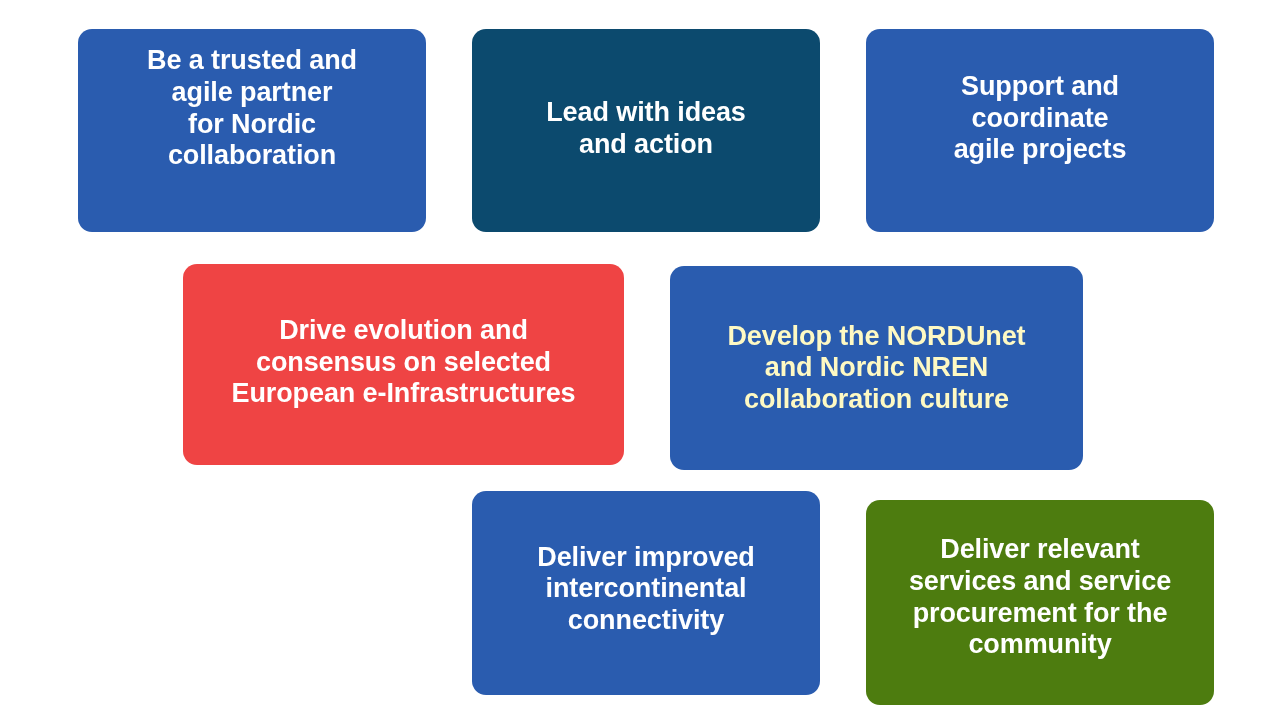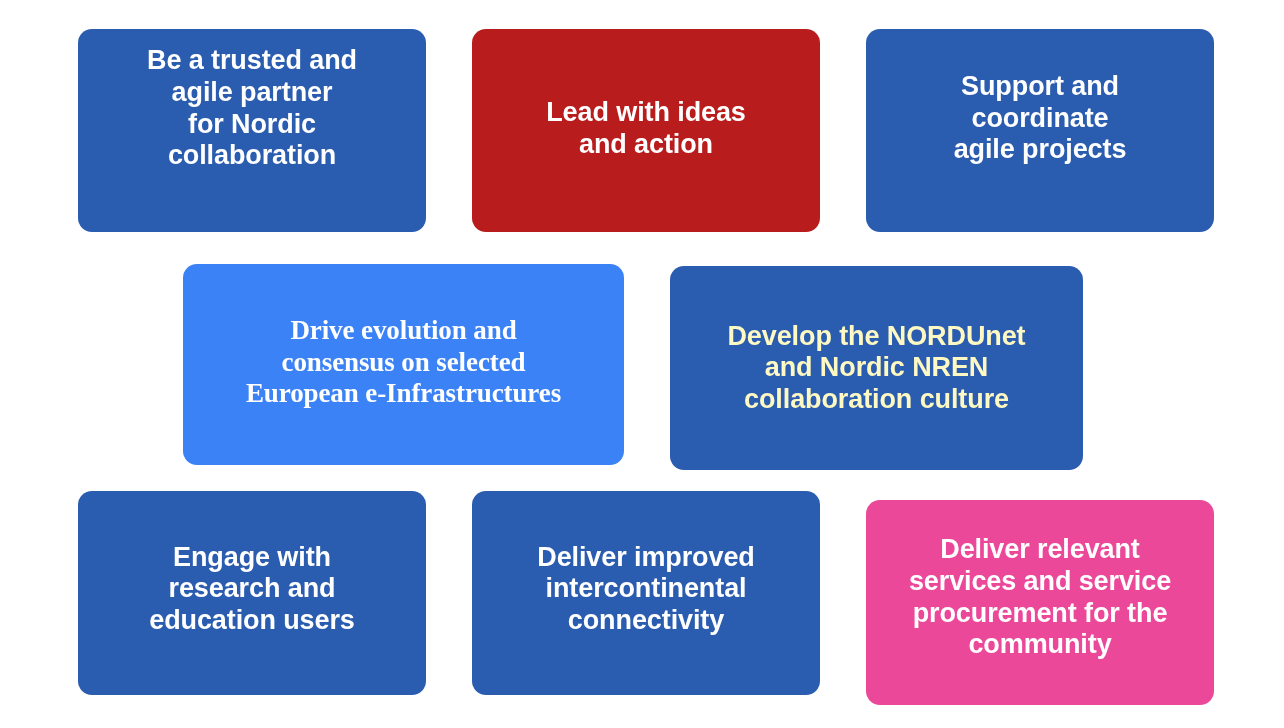--- a/index.html
+++ b/index.html
@@ -73,55 +73,50 @@
 
 <div id="canvas" style="background: rgb(255, 255, 255);">
 
   <div class="goal-box" id="box-1" style="background: rgb(42, 92, 175); color: rgb(255, 255, 255);">
     <span class="goal-text">Be a trusted and
 agile partner
 for Nordic
 collaboration</span>
   </div>
 
-  <div class="goal-box" id="box-2" style="background: #b91c1c; color: rgb(255, 255, 255);">
+  <div class="goal-box" id="box-2" style="background: #0c4a6e; color: rgb(255, 255, 255);">
     <span class="goal-text">Lead with ideas
 and action</span>
   </div>
 
   <div class="goal-box" id="box-3" style="background: rgb(42, 92, 175); color: rgb(255, 255, 255);">
     <span class="goal-text">Support and
 coordinate
 agile projects</span>
   </div>
 
-  <div class="goal-box" id="box-4" style="background: #3b82f6; color: rgb(255, 255, 255); font-family: Liberation Serif, serif;">
+  <div class="goal-box" id="box-4" style="background: #ef4444; color: rgb(255, 255, 255);">
     <span class="goal-text">Drive evolution and
 consensus on selected
 European e-Infrastructures</span>
   </div>
 
   <div class="goal-box" id="box-5" style="background: rgb(42, 92, 175); color: #fef9c3;">
     <span class="goal-text">Develop the NORDUnet
 and Nordic NREN
 collaboration culture</span>
   </div>
 
-  <div class="goal-box" id="box-6" style="background: rgb(42, 92, 175); color: rgb(255, 255, 255);">
-    <span class="goal-text">Engage with
-research and
-education users</span>
-  </div>
 
   <div class="goal-box" id="box-7" style="background: rgb(42, 92, 175); color: rgb(255, 255, 255);">
     <span class="goal-text">Deliver improved
 intercontinental
 connectivity</span>
   </div>
 
-  <div class="goal-box" id="box-8" style="background: #ec4899; color: rgb(255, 255, 255);">
+  <div class="goal-box" id="box-8" style="background: #4d7c0f; color: rgb(255, 255, 255);">
     <span class="goal-text">Deliver relevant
 services and service
 procurement for the
 community</span>
   </div>
 
 </div>
 
 </body></html>

